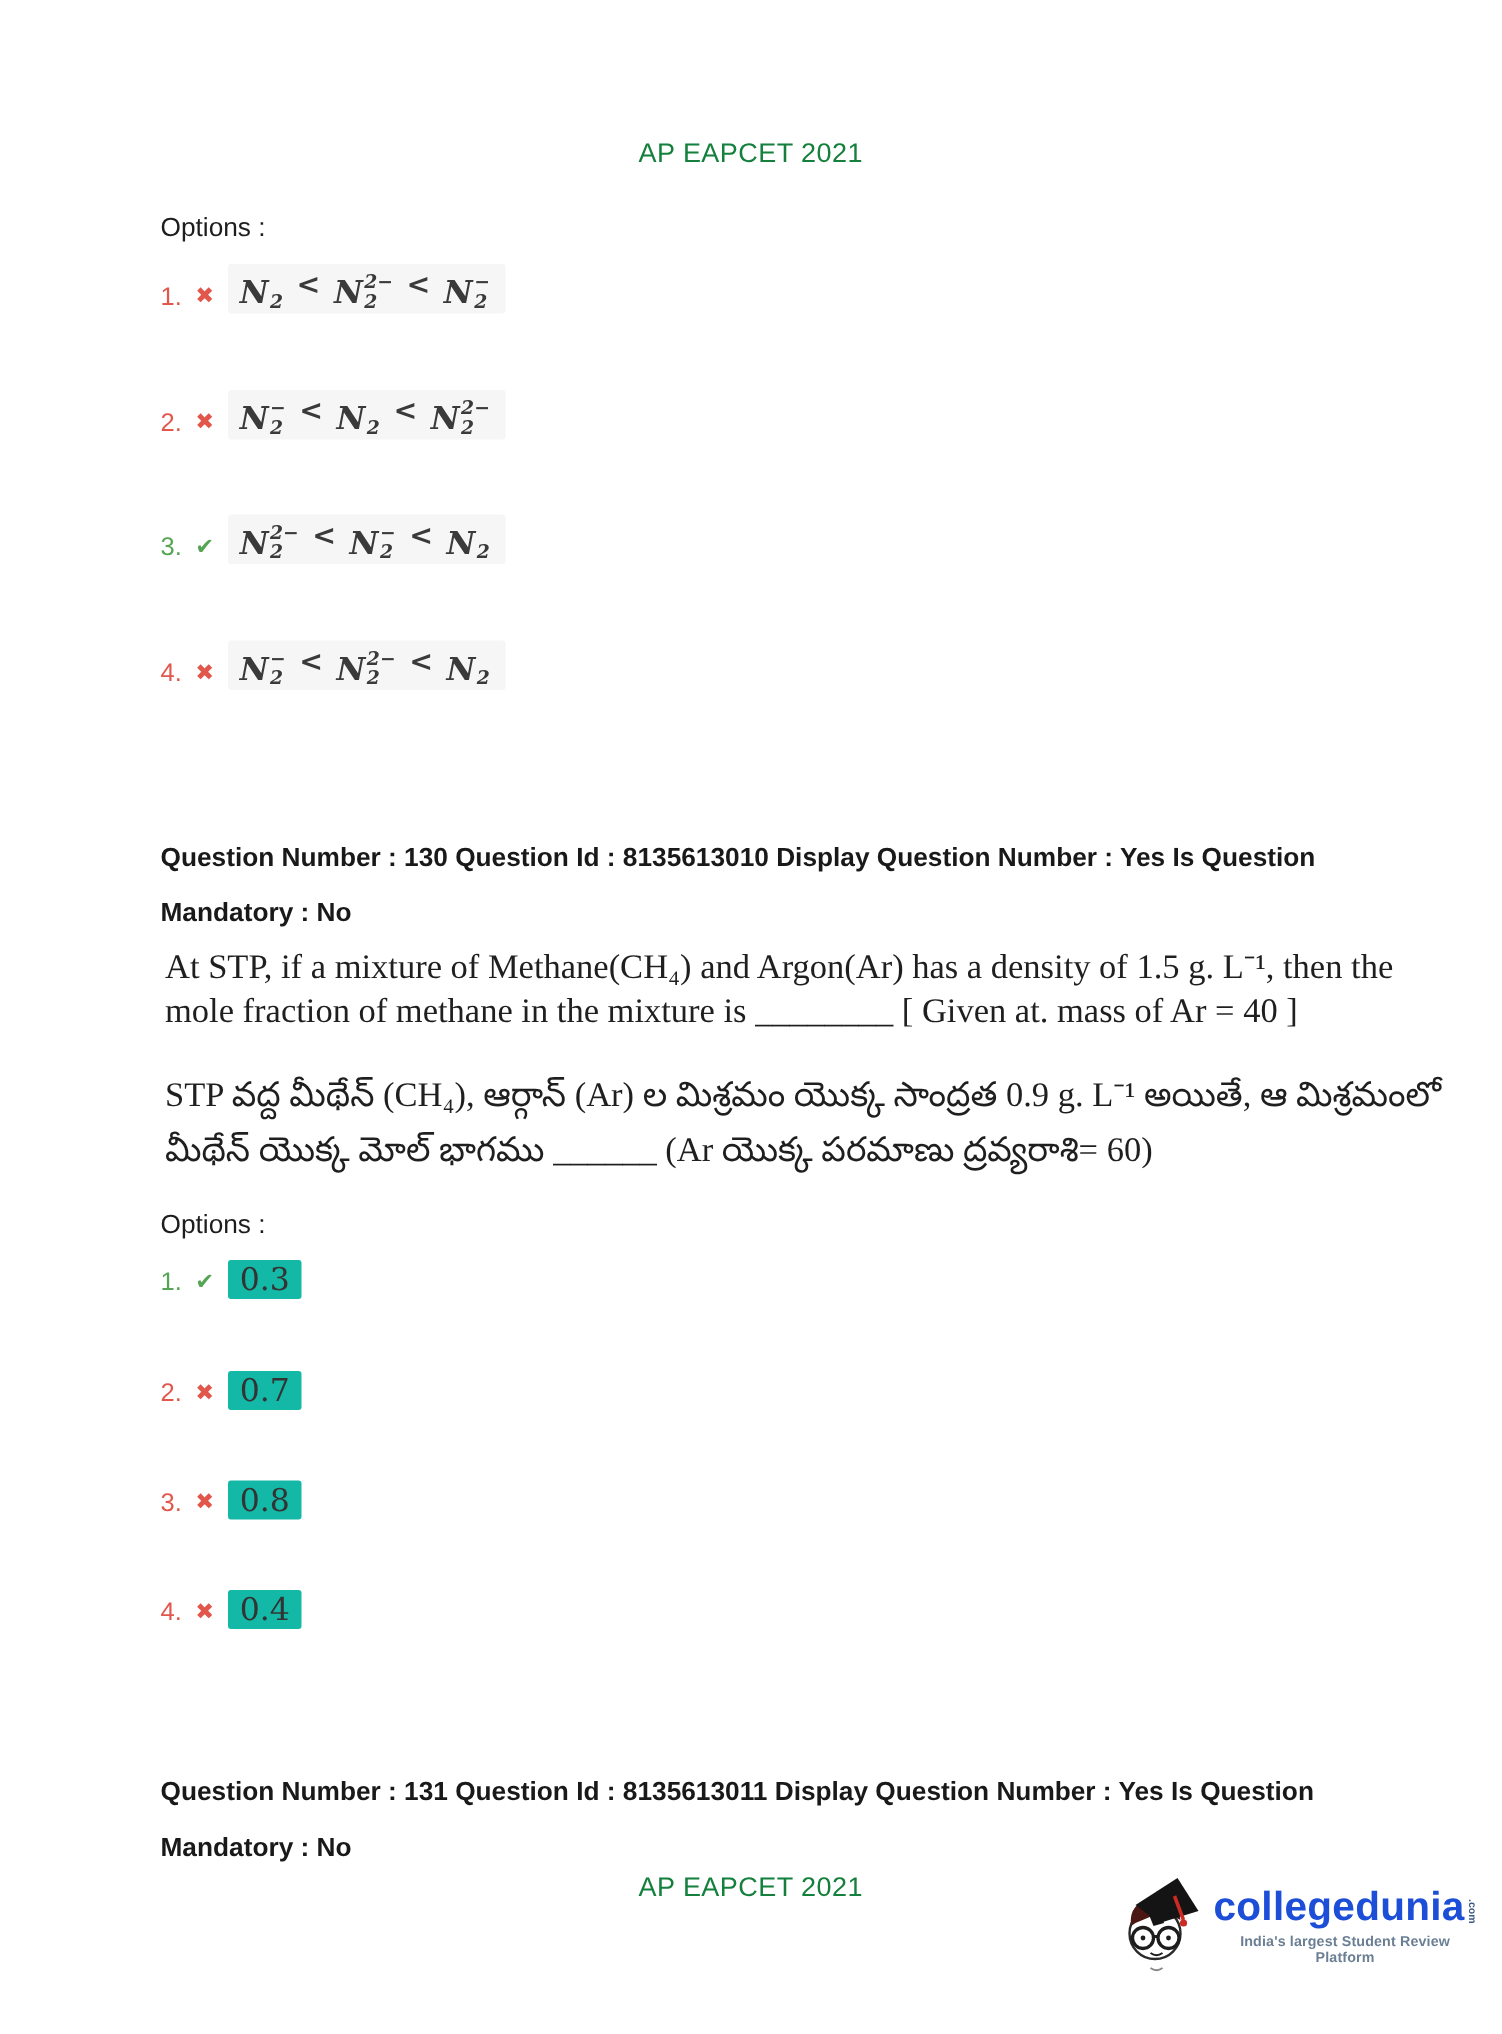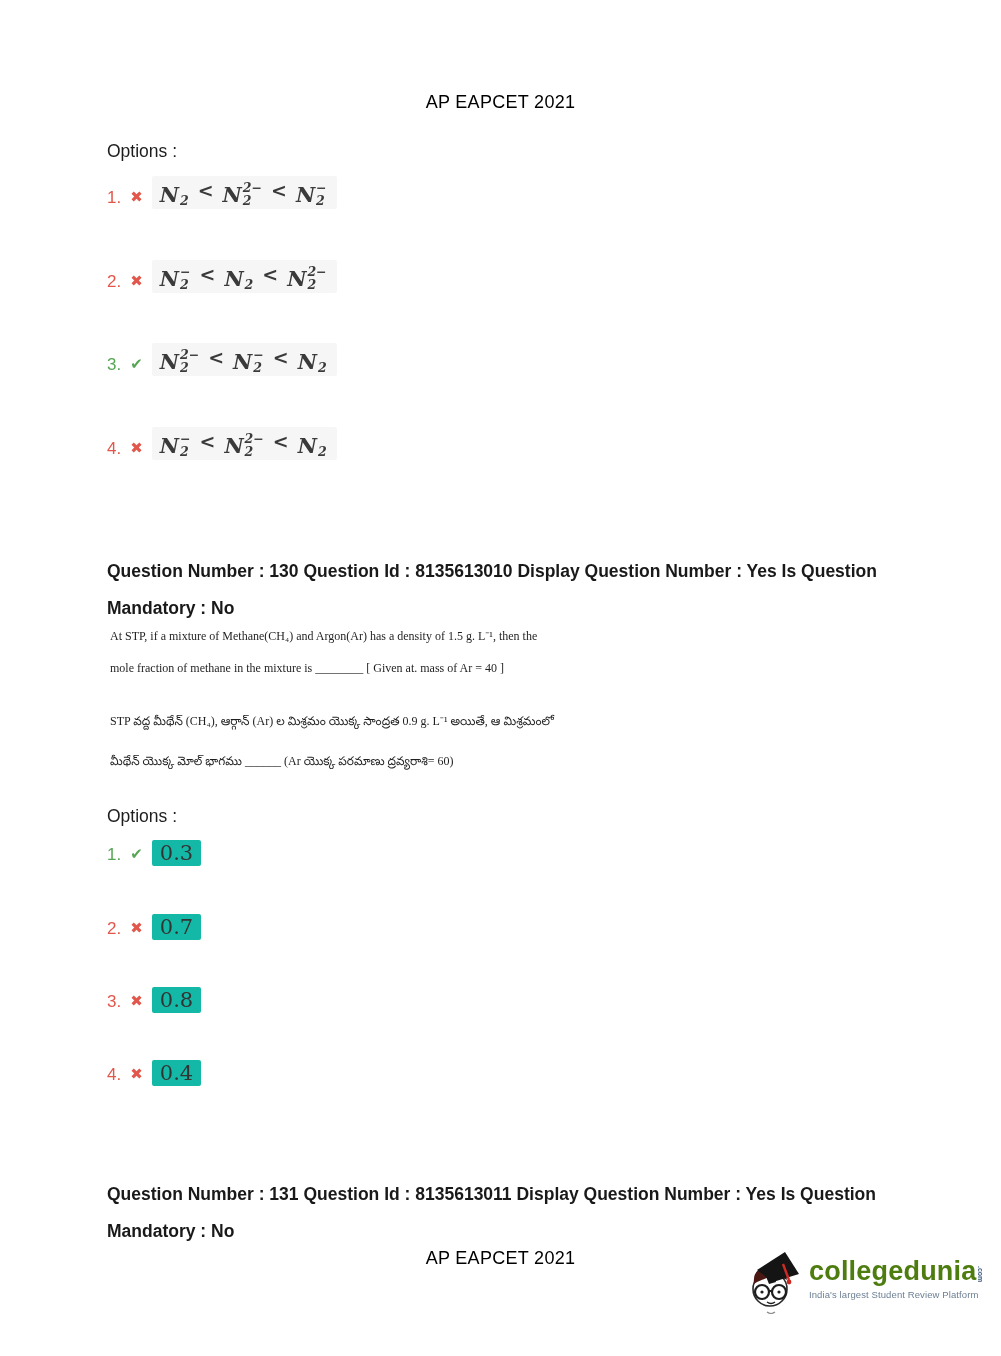--- a/index.html
+++ b/index.html
@@ -7,35 +7,35 @@
   .page {
     position:relative;
     width:1001px; height:1356px;
     background:#ffffff;
     font-family:"Liberation Sans", sans-serif;
     overflow:hidden;
   }
   .center-title {
     position:absolute; left:0; width:1001px;
     text-align:center;
-    font-size:18px; color:#000000; letter-spacing:0.3px;
+    font-size:18px; color:#15803d; letter-spacing:0.3px;
   }
   .options-label {
     position:absolute; left:107px;
     font-size:17.5px; font-weight:normal; color:#1d1d1d;
   }
   .q-header {
     position:absolute; left:107px; width:816px;
     font-size:17.5px; font-weight:bold; color:#191919;
     line-height:37px;
   }
   .body-line {
     position:absolute; left:110px;
     font-family:"Liberation Serif", serif;
-    font-size:12px; color:#1f1f1f;
+    font-size:23px; color:#1f1f1f;
     white-space:nowrap;
   }
   .opt-row {
     position:absolute; left:107px;
     display:flex; align-items:flex-end; gap:9px;
     height:46px;
   }
   .opt-row .opt-num { font-size:17px; padding-bottom:1px; }
   .opt-row .opt-mark { font-size:15px; padding-bottom:3px; }
   .opt-row.wrong .opt-num, .opt-row.wrong .opt-mark { color:#e2574c; }
@@ -60,28 +60,28 @@
     font-size:21px; color:#333333;
     background:#14b8a6; padding:1px 8px; border-radius:2px;
   }
   .logo {
     position:absolute; left:743px; top:1244px; width:230px; height:84px;
     display:flex; align-items:flex-start; gap:4px;
   }
   .logo-text-block { padding-top:14px; }
   .brand-line { display:flex; align-items:flex-start; }
   .brand {
-    font-size:27px; font-weight:bold; color:#4d7c0f; letter-spacing:0.2px; line-height:26px;
+    font-size:27px; font-weight:bold; color:#1d4ed8; letter-spacing:0.2px; line-height:26px;
   }
   .brand-suffix {
     font-size:7px; font-weight:bold; color:#3d5a80;
     writing-mode:vertical-rl; line-height:7px; margin-top:8px; margin-left:1px;
   }
   .tagline {
-    font-size:9.5px; font-weight:normal; color:#6b7f94; margin-top:5px; letter-spacing:0.1px;
+    font-size:9.5px; font-weight:bold; color:#6b7f94; margin-top:5px; letter-spacing:0.1px;text-align:center;
   }
 </style>
 </head>
 <body>
 
 <div class="page">
 
   <div class="center-title" style="top:92px;">AP EAPCET 2021</div>
 
   <div class="options-label" style="top:141px;">Options :</div>

